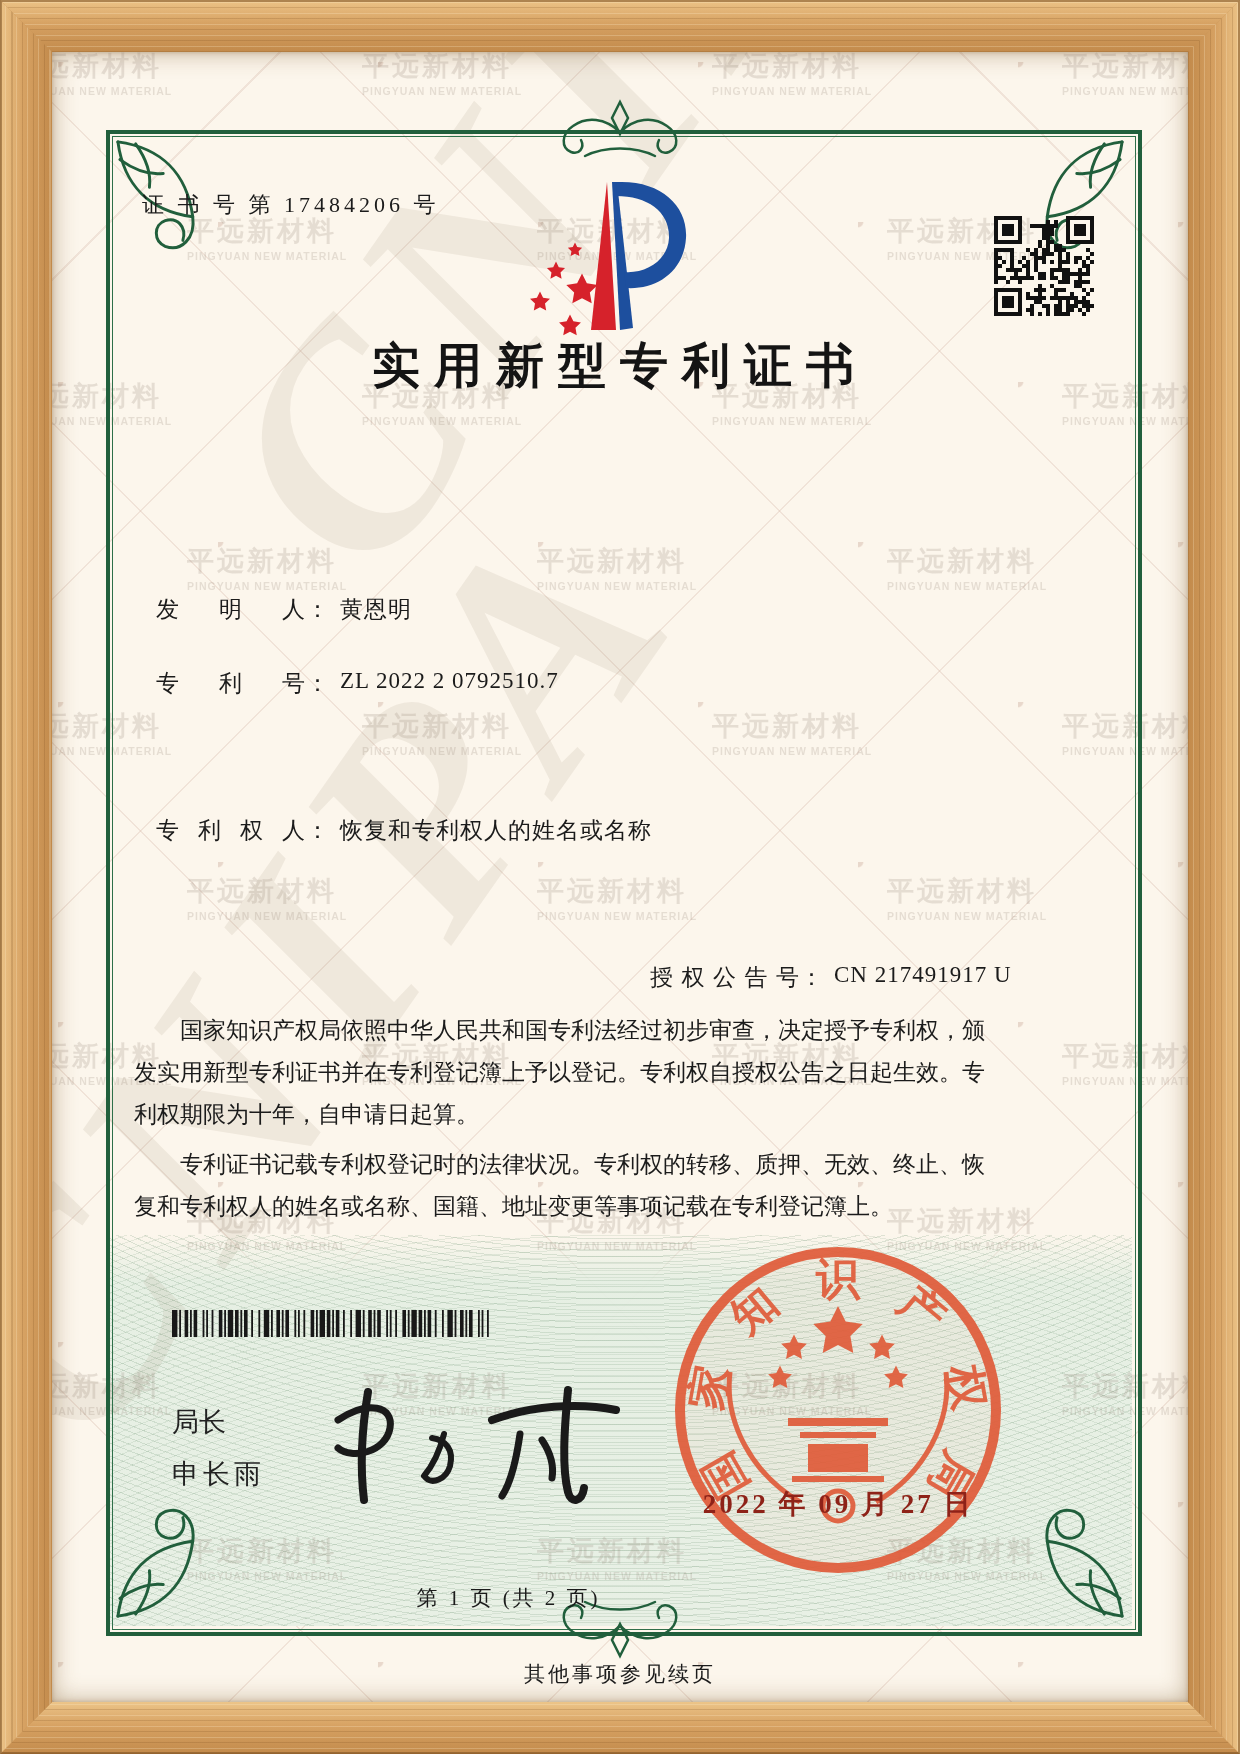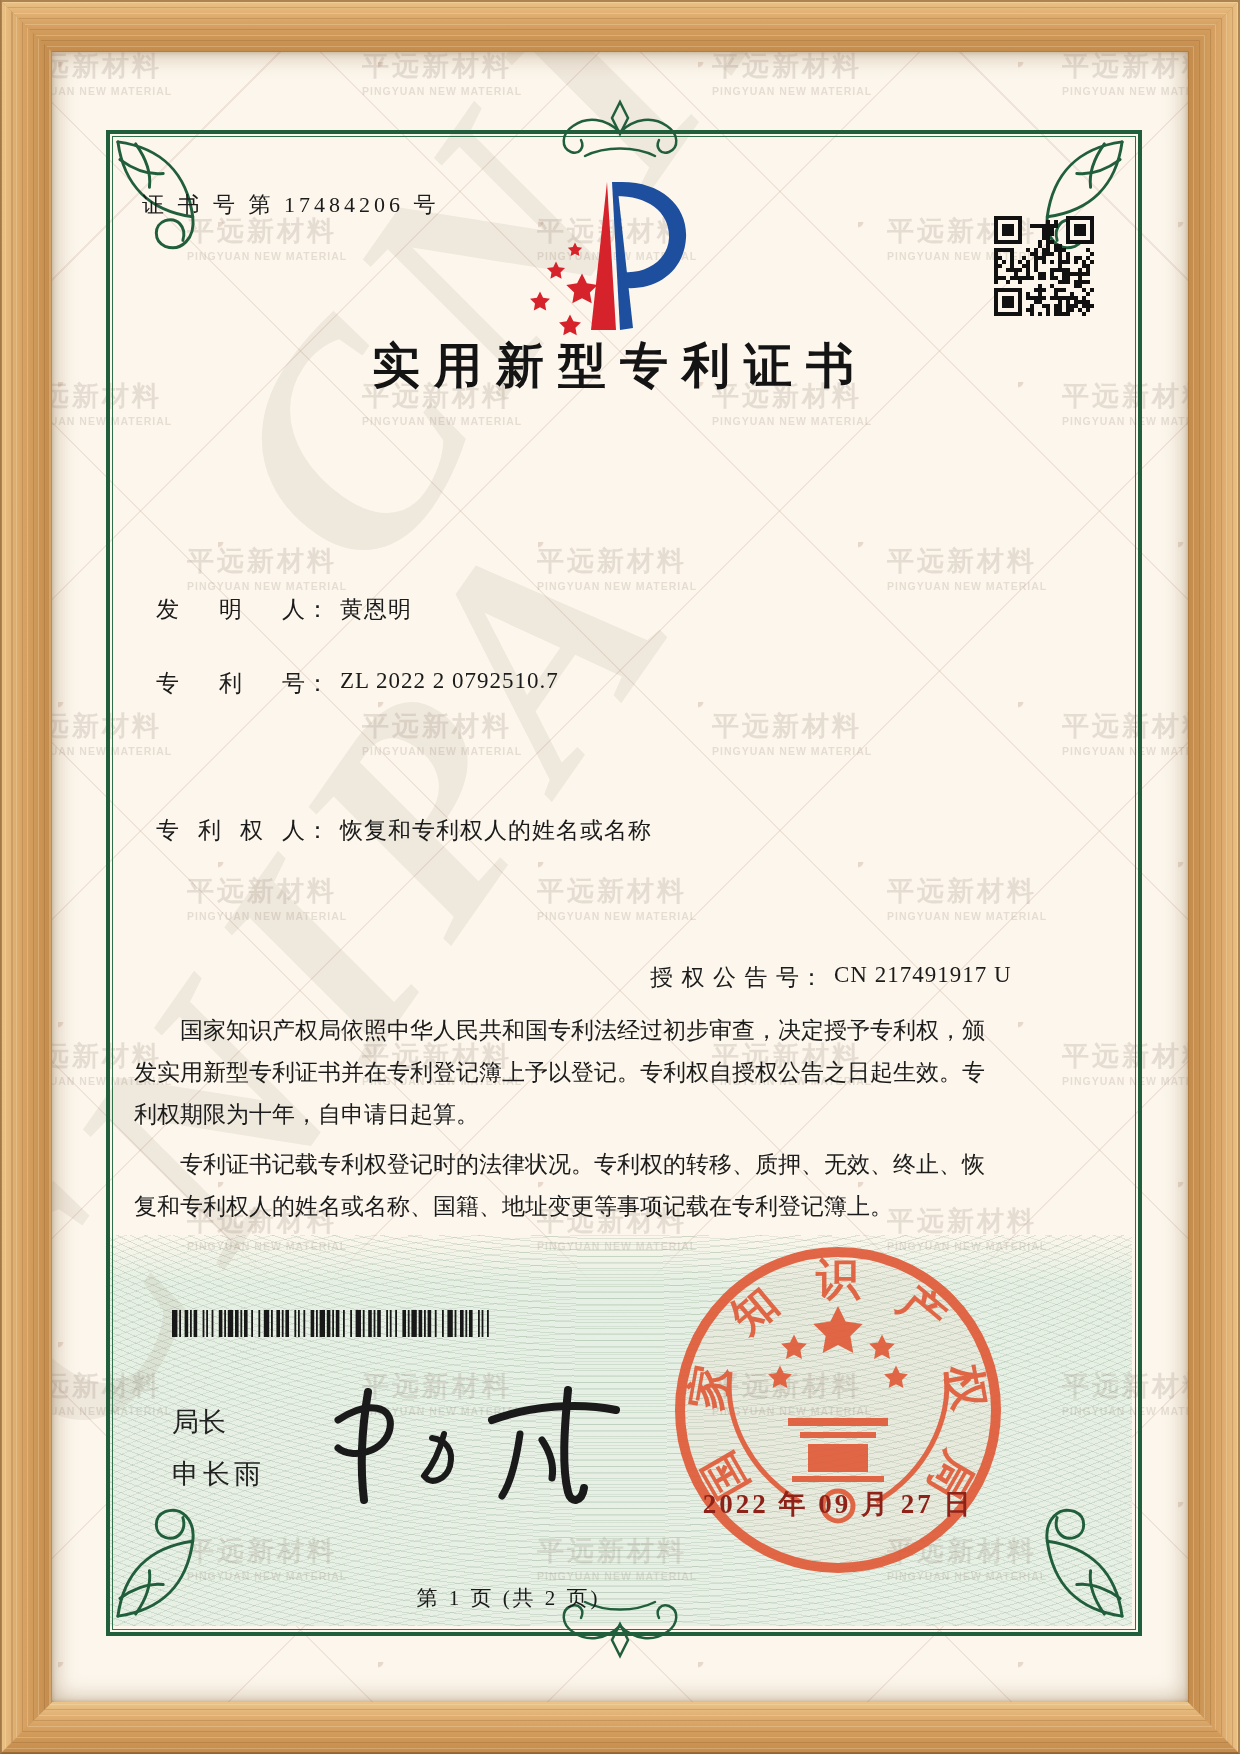--- a/index.html
+++ b/index.html
@@ -657,19 +657,20 @@
           <text x="97.00876117949603" y="101.47840016700877" fill="#e05a38" font-size="44" font-weight="bold" text-anchor="middle" dominant-baseline="middle" transform="rotate(-40,97.00876117949603,101.47840016700877)">知</text>
           <text x="178" y="72" fill="#e05a38" font-size="44" font-weight="bold" text-anchor="middle" dominant-baseline="middle" transform="rotate(0,178,72)">识</text>
           <text x="258.99123882050395" y="101.47840016700877" fill="#e05a38" font-size="44" font-weight="bold" text-anchor="middle" dominant-baseline="middle" transform="rotate(40,258.99123882050395,101.47840016700877)">产</text>
           <text x="302.08577687953823" y="176.1203296139668" fill="#e05a38" font-size="44" font-weight="bold" text-anchor="middle" dominant-baseline="middle" transform="rotate(80,302.08577687953823,176.1203296139668)">权</text>
           <text x="287.1192008768393" y="261" fill="#e05a38" font-size="44" font-weight="bold" text-anchor="middle" dominant-baseline="middle" transform="rotate(120,287.1192008768393,261)">局</text>
         </g>
     </svg>
     <div class="seal-date">2022 年 09 月 27 日</div>
 
     <div class="page-ind">第 1 页 (共 2 页)</div>
+    <div class="cont-note">其他事项参见续页</div>
   </div>
 
   <div class="wood h" id="wood-top"></div>
   <div class="wood h" id="wood-bottom"></div>
   <div class="wood v" id="wood-left"></div>
   <div class="wood v" id="wood-right"></div>
 </div>
 
 </body></html>

